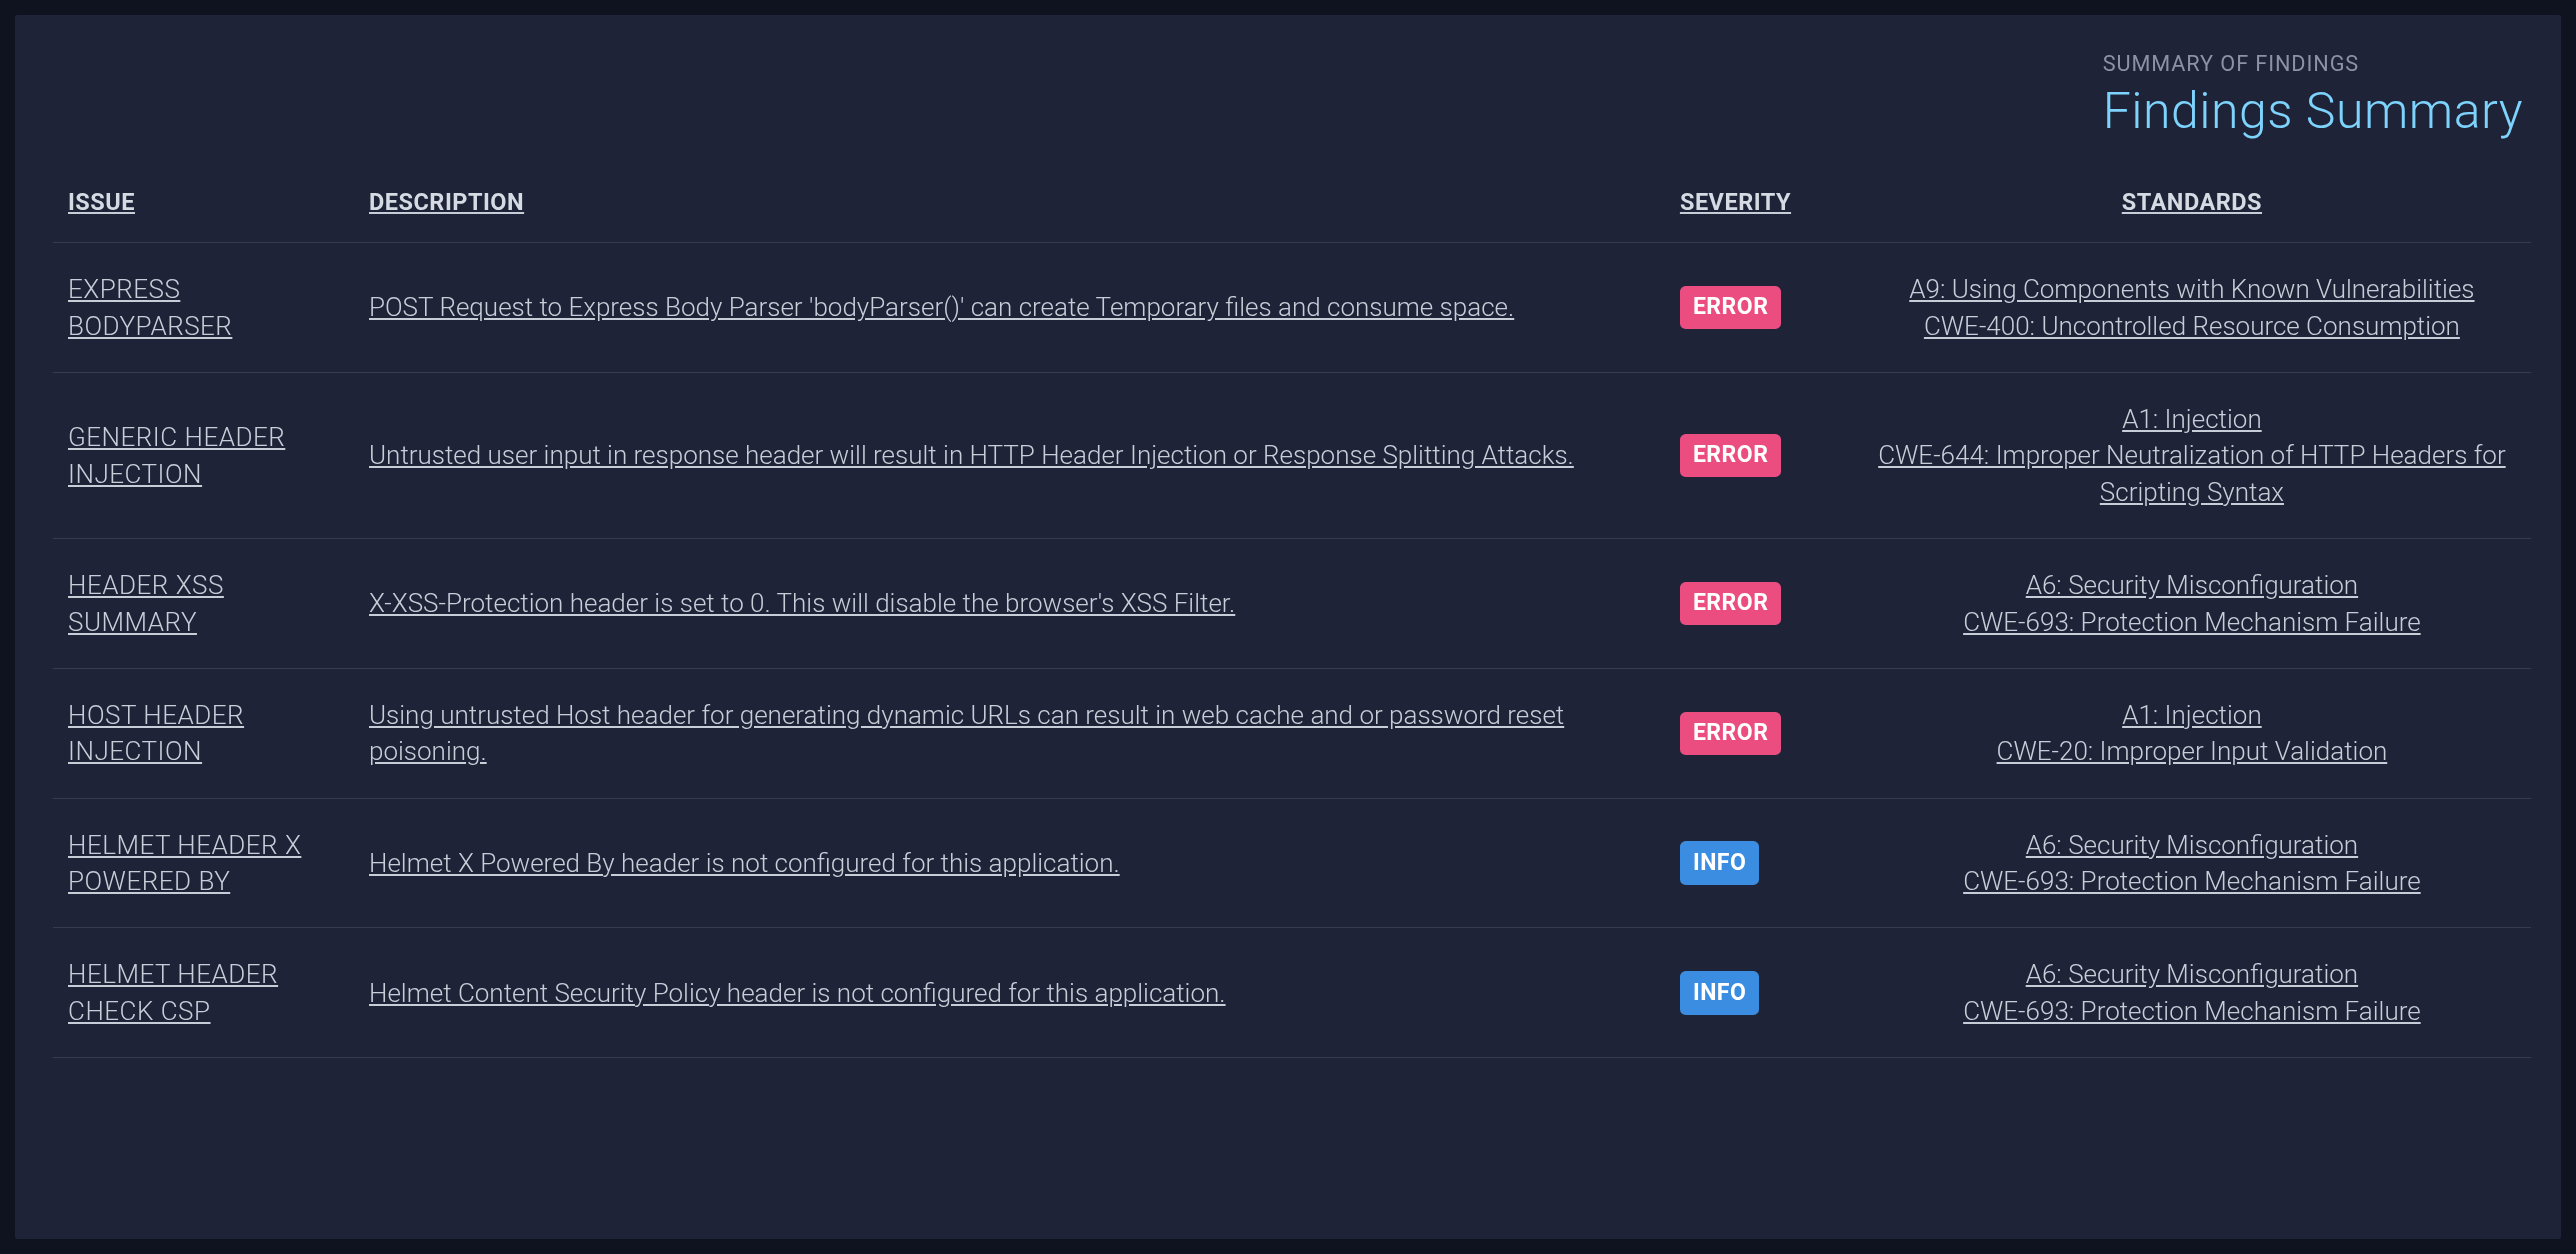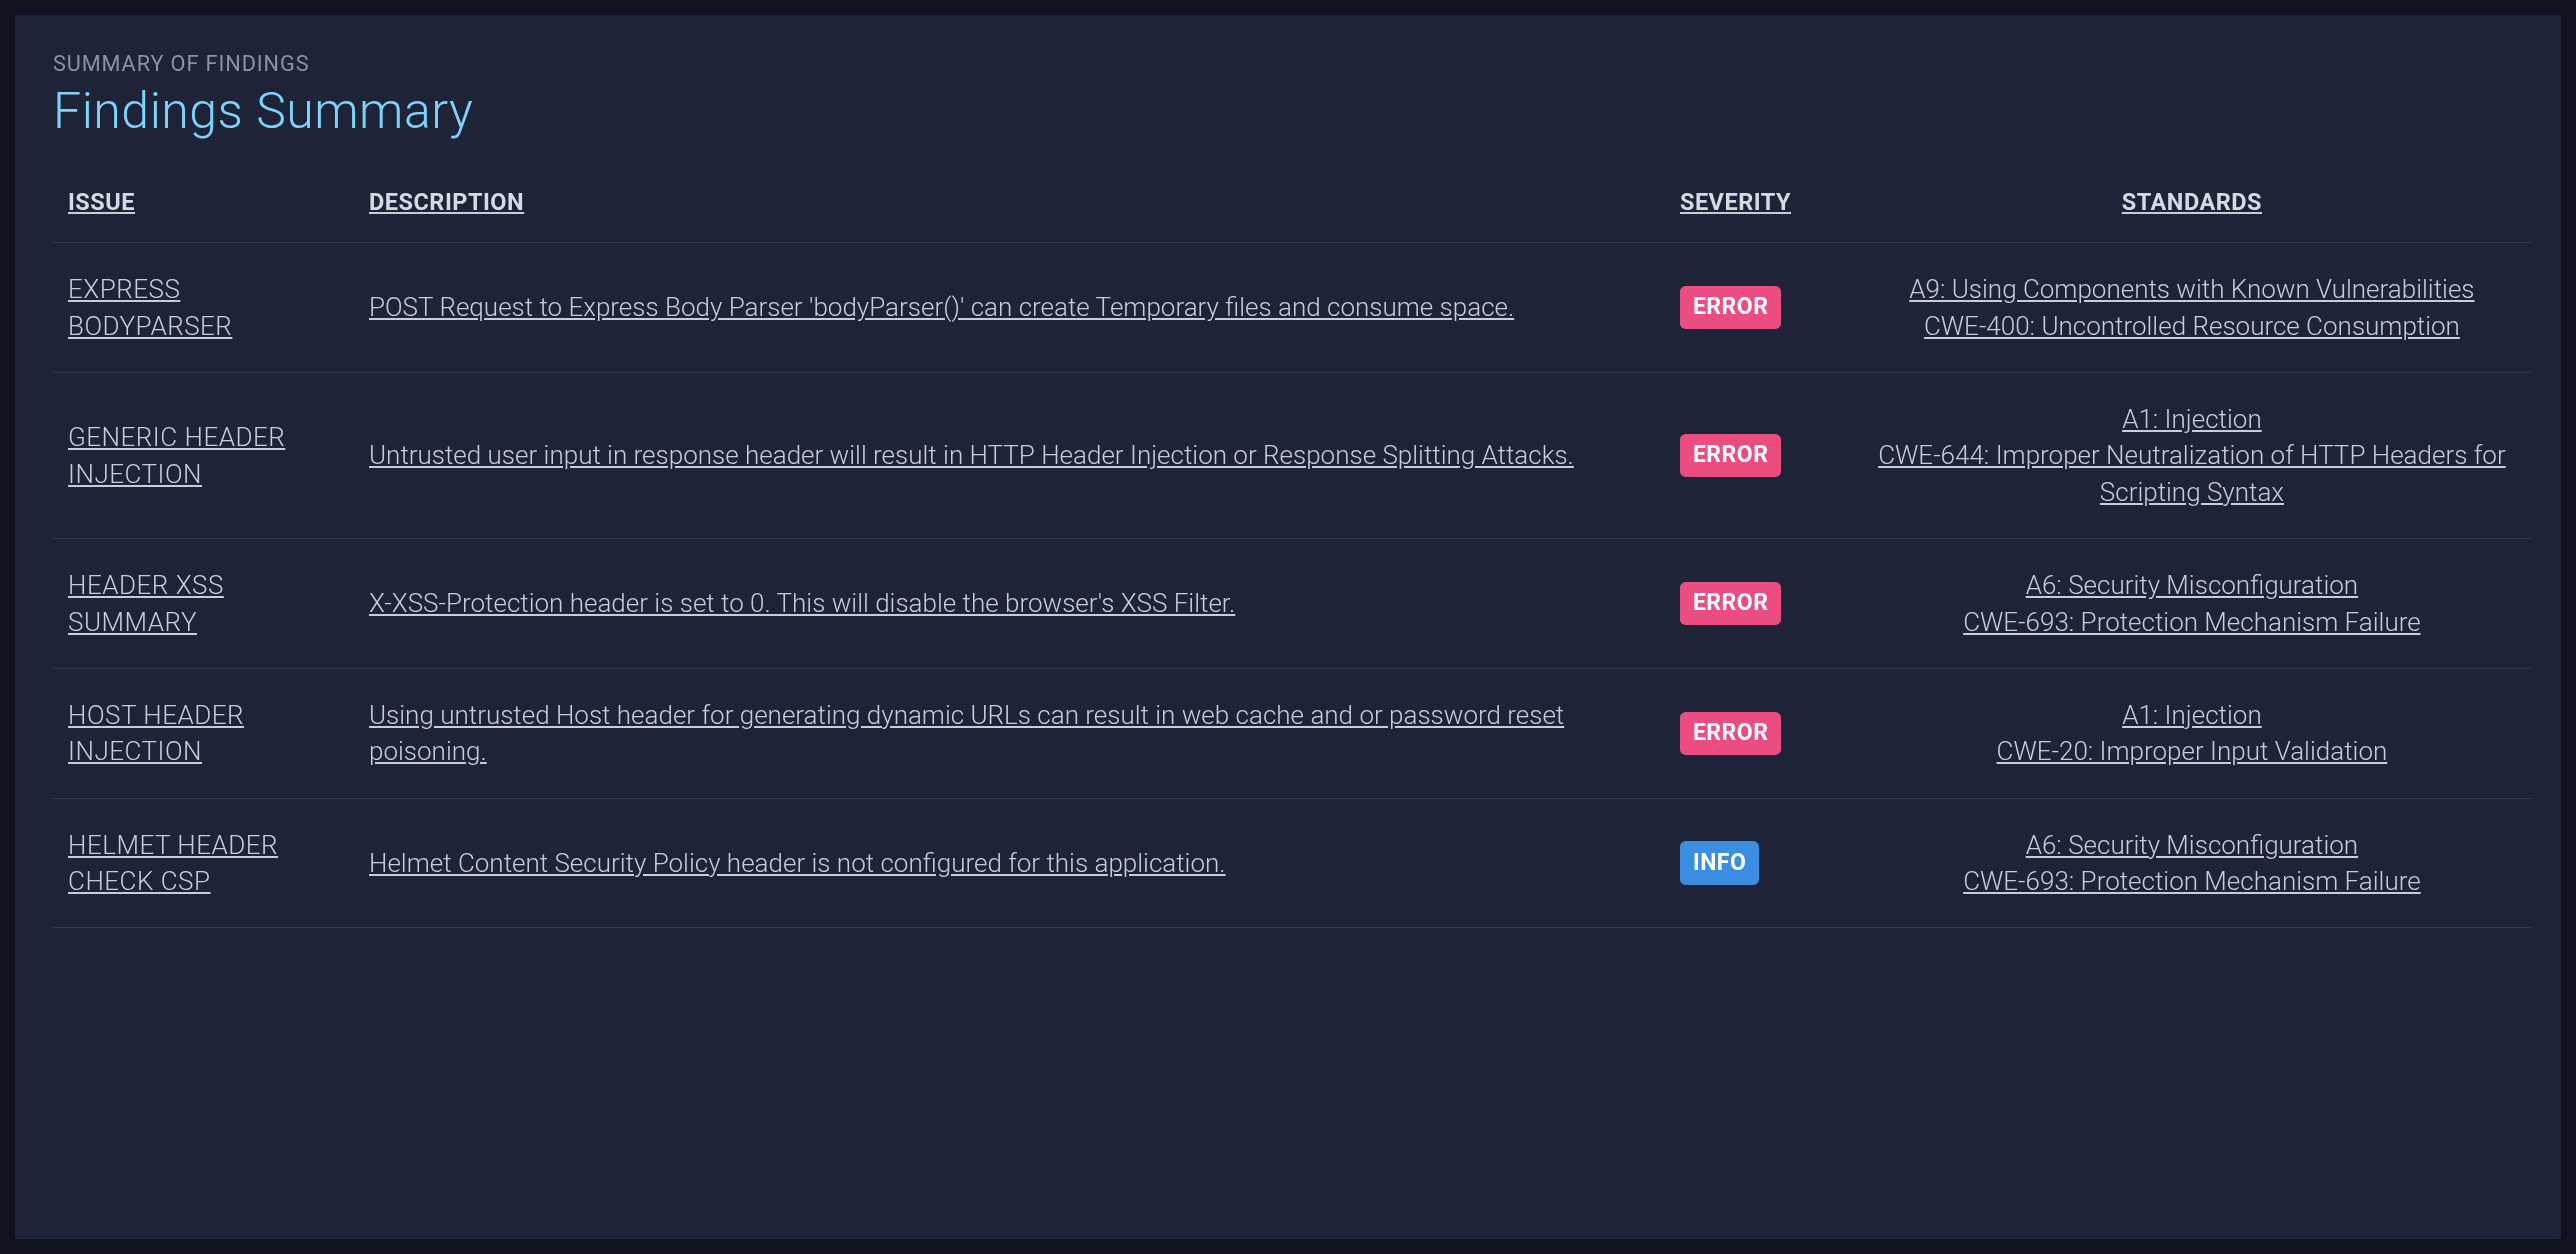--- a/index.html
+++ b/index.html
@@ -17,20 +17,21 @@
   overflow: hidden;
 }
 .panel {
   background: #1e2337;
   margin: 15px;
   padding: 0;
   border-radius: 1.9px;
   height: calc(100% - 30px);
   display: flex;
   flex-direction: column;
+  align-items: flex-end;
 }
 .header {
   padding: 36px 38px 22.6px 38px;
 }
 .eyebrow {
   font-size: 21.7px;
   letter-spacing: 0.9px;
   color: #8b92a6;
   font-weight: 400;
   margin-bottom: 5.6px;
@@ -153,20 +154,29 @@
           <tr>
             <td class="col-issue issue-cell">HOST HEADER INJECTION</td>
             <td class="col-desc">Using untrusted Host header for generating dynamic URLs can result in web cache and or password reset poisoning.</td>
             <td class="col-sev"><span class="badge badge-error">ERROR</span></td>
             <td class="col-std">
               <span class="std-line">A1: Injection</span>
               <span class="std-line">CWE-20: Improper Input Validation</span>
             </td>
           </tr>
           <tr>
+            <td class="col-issue issue-cell">HELMET HEADER X POWERED BY</td>
+            <td class="col-desc">Helmet X Powered By header is not configured for this application.</td>
+            <td class="col-sev"><span class="badge badge-info">INFO</span></td>
+            <td class="col-std">
+              <span class="std-line">A6: Security Misconfiguration</span>
+              <span class="std-line">CWE-693: Protection Mechanism Failure</span>
+            </td>
+          </tr>
+          <tr>
             <td class="col-issue issue-cell">HELMET HEADER CHECK CSP</td>
             <td class="col-desc">Helmet Content Security Policy header is not configured for this application.</td>
             <td class="col-sev"><span class="badge badge-info">INFO</span></td>
             <td class="col-std">
               <span class="std-line">A6: Security Misconfiguration</span>
               <span class="std-line">CWE-693: Protection Mechanism Failure</span>
             </td>
           </tr>
         </tbody>
     </table>

